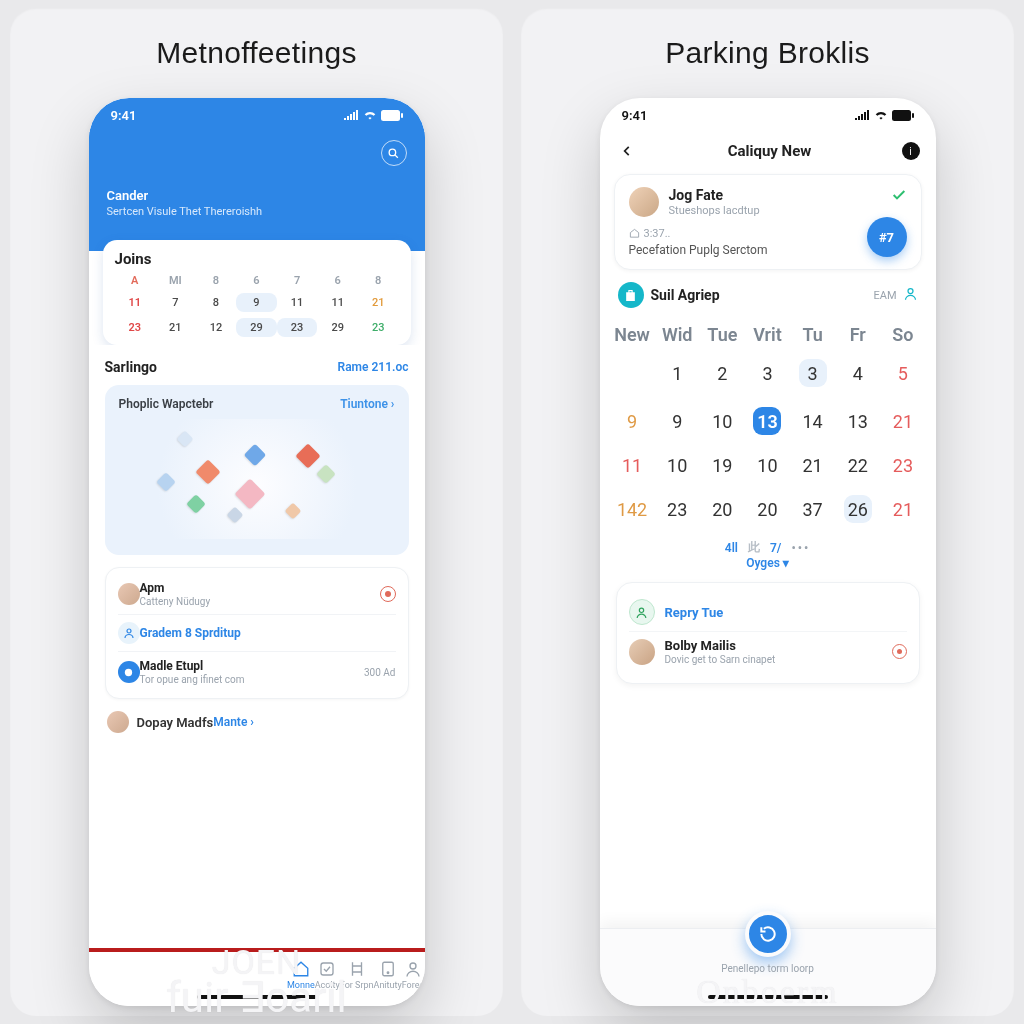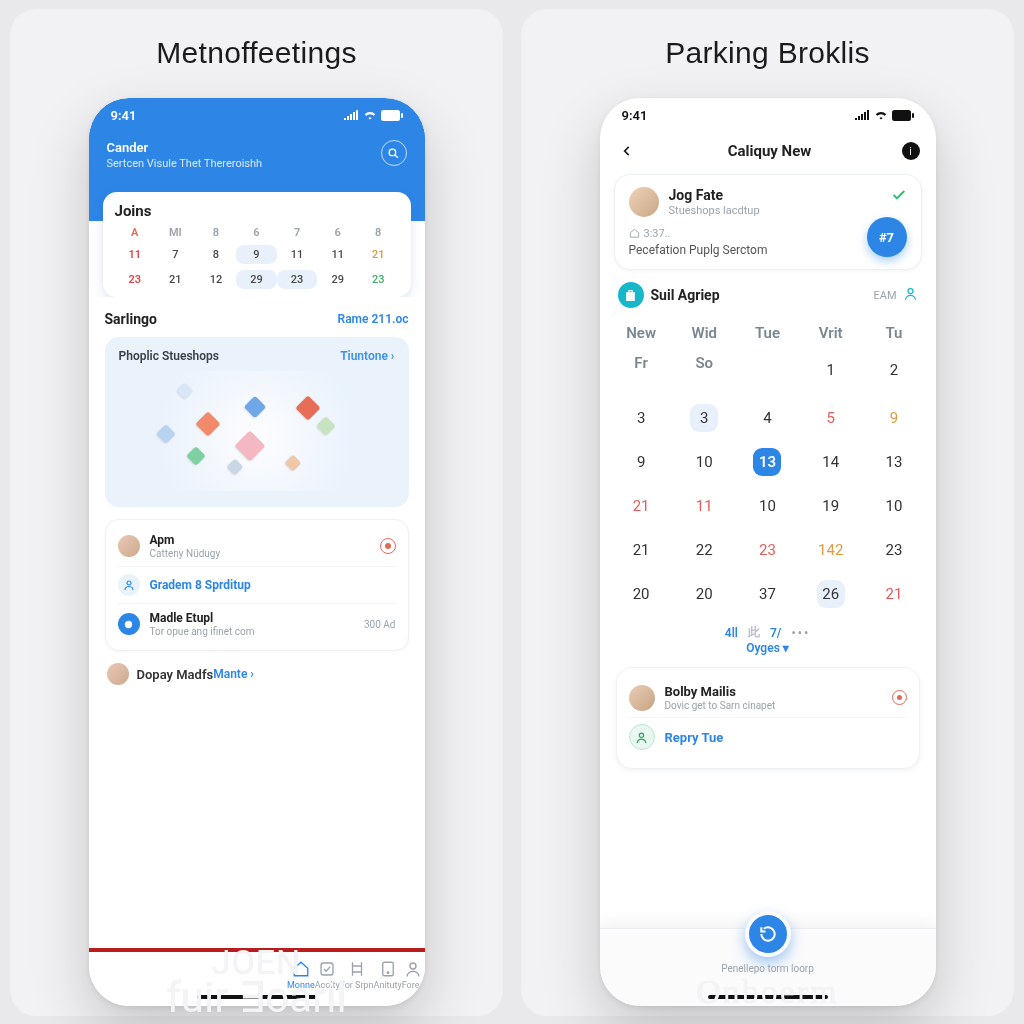--- a/index.html
+++ b/index.html
@@ -13,21 +13,21 @@
   .statusbar.light{ color:#111; }
   .status-icons{ display:flex; gap:4px; align-items:center; }
   .sig,.wifi,.batt{ display:inline-block; }
   .sig svg,.wifi svg,.batt svg{ display:block; }
   .home-ind{ position:absolute; bottom:7px; left:50%; transform:translateX(-50%); width:120px; height:4px; border-radius:3px; background:#111; }
 
   
   .hdr-blue{ background:linear-gradient(180deg,#2d86e6 0%,#2d86e6 62%,#fff 62%); border-radius:40px 40px 0 0; padding-bottom:0; }
   .blue-top{ background:#2d86e6; padding:8px 18px 12px; }
   .blue-row{ display:flex; justify-content:space-between; align-items:flex-start; }
-  .blue-title{ color:#fff; font-size:13px; font-weight:600; }
+  .blue-title{ color:#fff; font-size:13px; font-weight:600;margin-top:48px; }
   .blue-sub{ color:#d7e8fb; font-size:11px; margin-top:2px; }
   .round-btn{ width:26px; height:26px; border-radius:50%; border:1.5px solid rgba(255,255,255,.7); display:flex; align-items:center; justify-content:center; }
   .mini-cal{ margin:10px 14px 0; background:#fff; border-radius:14px; padding:10px 12px 8px; box-shadow:0 4px 12px rgba(30,80,160,.15); }
   .mini-cal h4{ font-size:15px; font-weight:700; color:#222; margin-bottom:6px;}
   .mc-grid{ display:grid; grid-template-columns:repeat(7,1fr); row-gap:6px; text-align:center; font-size:11px; }
   .mc-h{ color:#9aa3ad; font-weight:600; }
   .mc-h.sun{ color:#e26a5a; }
   .mc-d{ color:#4a4a4a; font-weight:500; padding:3px 0; border-radius:8px;}
   .mc-d.red{ color:#e04848; font-weight:600;}
   .mc-d.orange{ color:#e29a3a; }
@@ -37,21 +37,21 @@
   .srow{ display:flex; justify-content:space-between; align-items:center; }
   .srow h5{ font-size:14px; font-weight:700; color:#222;}
   .link{ font-size:12px; color:#2d86e6; font-weight:600; }
   .wcard{ margin-top:10px; background:#eaf2fc; border-radius:14px; padding:12px 14px 16px; }
   .wcard-top{ display:flex; justify-content:space-between; font-size:12px; font-weight:600;}
   .wcard-top span:first-child{ color:#3a3f45;}
   .wcard-top .more{ color:#3d92e8;}
   .wcard-ill{ height:120px; margin-top:8px; border-radius:10px; background:radial-gradient(circle at 50% 55%, #fdfdff 0%, #eaf2fc 65%); position:relative; overflow:hidden;}
   .cube{ position:absolute; border-radius:3px; transform:rotate(45deg); box-shadow:0 1px 2px rgba(0,0,0,.12);}
   .listcard{ margin-top:12px; background:#fff; border:1px solid #eef1f4; border-radius:14px; padding:6px 12px; box-shadow:0 1px 3px rgba(0,0,0,.04);}
-  .li{ display:flex; align-items:center; gap:10px; padding:7px 0; }
+  .li{ display:flex; align-items:center; padding:7px 0; }
   .li + .li{ border-top:1px solid #f1f3f6; }
   .av{ width:22px; height:22px; border-radius:50%; background:#d9e0e8; flex:none; display:flex; align-items:center; justify-content:center; font-size:11px; color:#fff;}
   .av.photo{ background:linear-gradient(135deg,#e9c8b4,#cda98f);}
   .av.blue{ background:#2d86e6;}
   .li-main{ flex:1; min-width:0;}
   .li-t{ font-size:12px; font-weight:700; color:#222;}
   .li-s{ font-size:10px; color:#9aa3ad; margin-top:1px;}
   .li-meta{ font-size:10px; color:#9aa3ad;}
   .li-ico{ width:16px; height:16px; border:1.5px solid #e06a5a; border-radius:50%; position:relative;}
   .li-ico::after{content:""; position:absolute; inset:4px; background:#e06a5a; border-radius:50%;}
@@ -76,21 +76,21 @@
   .uline{ margin-top:10px; font-size:11px; color:#9aa3ad; display:flex; align-items:center; gap:4px;}
   .udesc{ margin-top:3px; font-size:12px; color:#555;}
   .fab-sm{ position:absolute; right:14px; bottom:12px; width:40px;height:40px;border-radius:50%; background:#2d86e6; color:#fff; display:flex;align-items:center;justify-content:center; font-size:13px; font-weight:700; box-shadow:0 4px 10px rgba(45,134,230,.4);}
   .sarow{ display:flex; align-items:center; justify-content:space-between; padding:0 18px; margin-bottom:6px;}
   .sarow-l{ display:flex; align-items:center; gap:7px;}
   .pill{ width:26px;height:26px;border-radius:50%; background:#15b7c9; color:#fff; display:flex;align-items:center;justify-content:center;}
   .sarow h5{ font-size:14px; font-weight:700; color:#222;}
   .sarow-r{ font-size:11px; color:#9aa3ad; display:flex; align-items:center; gap:6px;}
   .sarow-r .pi{ color:#15b7c9;}
   .big-cal{ padding:4px 10px 0;}
-  .bc-grid{ display:grid; grid-template-columns:repeat(5,1fr); text-align:center; font-size:15px;}
+  .bc-grid{ display:grid; grid-template-columns:repeat(7,1fr); text-align:center; font-size:18px;}
   .bc-h{ color:#7c8691; font-weight:600; padding:6px 0;}
   .bc-d{ color:#333; padding:8px 0; position:relative;}
   .bc-d span{ display:inline-flex; width:28px;height:28px; align-items:center;justify-content:center; border-radius:9px;}
   .bc-d.red span{ color:#e55c5c; }
   .bc-d.orange span{ color:#df9a45; }
   .bc-d.hl span{ background:#e8f1fb; }
   .bc-d.sel span{ background:#2d86e6; color:#fff; font-weight:600;}
   .filters{ display:flex; justify-content:space-between; align-items:center; padding:8px 18px 6px; font-size:12px;flex-direction:column;}
   .filters-l{ display:flex; gap:10px; align-items:center; color:#2d86e6; font-weight:600;}
   .filters-l .muted{ color:#b7bec6; font-weight:600;}
@@ -188,21 +188,21 @@
       </div>
 
       <div class="content">
         <div class="srow">
           <h5>Sarlingo</h5>
           <span class="link">Rame 211.oc</span>
         </div>
 
         <div class="wcard">
           <div class="wcard-top">
-            <span>Phoplic Stueshops</span>
+            <span>Phoplic Wapctebr</span>
             <span class="more">Tiuntone ›</span>
           </div>
           <div class="wcard-ill">
             <div class="cube" style="width:18px;height:18px;background:#f08a6b;top:44px;left:80px"></div>
             <div class="cube" style="width:22px;height:22px;background:#f4b8c3;top:64px;left:120px"></div>
             <div class="cube" style="width:16px;height:16px;background:#6fa8e8;top:28px;left:128px"></div>
             <div class="cube" style="width:14px;height:14px;background:#7fd1a3;top:78px;left:70px"></div>
             <div class="cube" style="width:18px;height:18px;background:#e86d57;top:28px;left:180px"></div>
             <div class="cube" style="width:14px;height:14px;background:#b7d3f0;top:56px;left:40px"></div>
             <div class="cube" style="width:14px;height:14px;background:#c8e3c1;top:48px;left:200px"></div>
@@ -419,38 +419,38 @@
           <span>4ll</span>
           <span class="muted">此</span>
           <span>7/</span>
           <span class="dots">•••</span>
         </div>
         <span class="filters-r">Oyges ▾</span>
       </div>
 
       <div class="mcard" id="mcard">
           <div class="m-li">
-            <div class="mav photo"></div>
-            <div style="flex: 1 1 0%;">
-              <div class="m-t">Bolby Mailis</div>
-              <div class="m-s">Dovic get to Sarn cinapet</div>
-            </div>
-            <div class="m-ico"></div>
-          </div>
-          <div class="m-li">
             <div class="mav ico">
               <svg width="13" height="13" viewBox="0 0 24 24" fill="none" stroke="currentColor" stroke-width="2.2">
                 <circle cx="12" cy="8" r="4"></circle>
                 <path d="M4 22c0-4 4-7 8-7s8 3 8 7"></path>
               </svg>
             </div>
             <div style="flex: 1 1 0%;">
               <div class="m-t" style="color: rgb(45, 134, 230);">Repry Tue</div>
             </div>
           </div>
+          <div class="m-li">
+            <div class="mav photo"></div>
+            <div style="flex: 1 1 0%;">
+              <div class="m-t">Bolby Mailis</div>
+              <div class="m-s">Dovic get to Sarn cinapet</div>
+            </div>
+            <div class="m-ico"></div>
+          </div>
         </div>
 
       <div class="botbar">
         <div class="fab">
             <svg width="20" height="20" viewBox="0 0 24 24" fill="none" stroke="#fff" stroke-width="2.4">
               <path d="M4 12a8 8 0 1 0 3-6.2M4 4v5h5"></path>
             </svg>
           </div>
         <div class="bot-txt">Penellepo torm loorp</div>
       </div>

